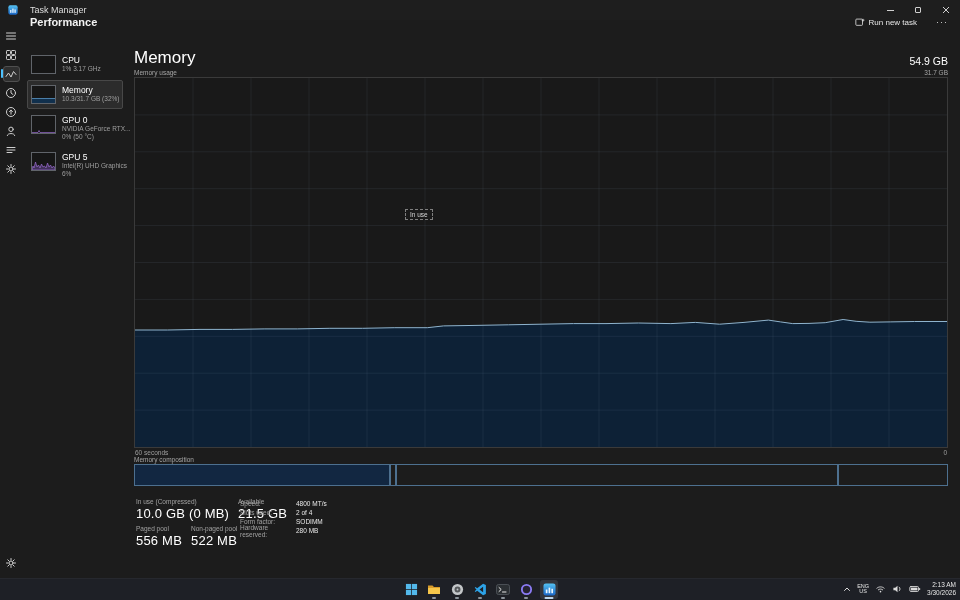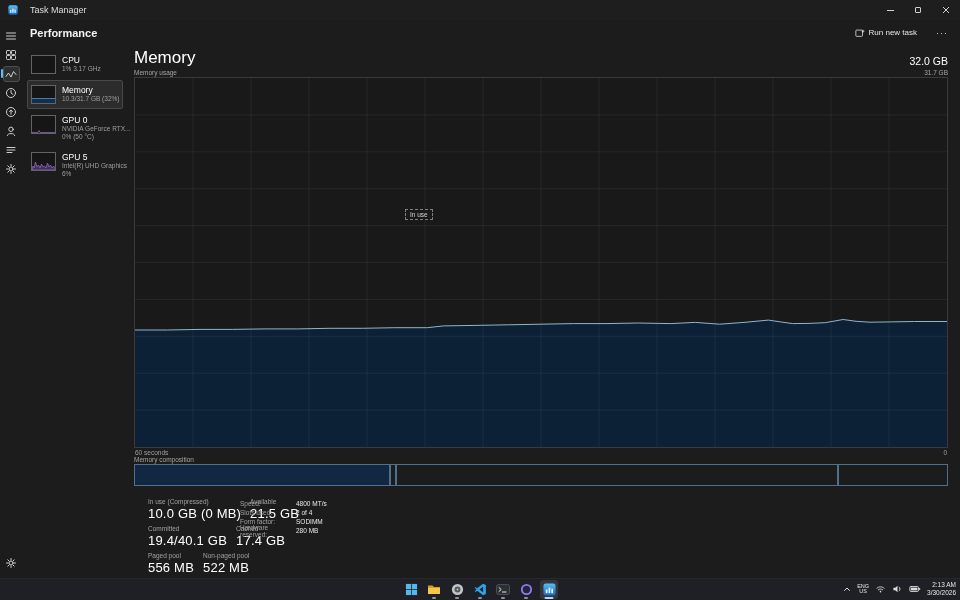--- a/index.html
+++ b/index.html
@@ -9,24 +9,24 @@
   
   .titlebar { position:absolute; top:0; left:0; right:0; height:20px; background:#1e1e1e; display:flex; align-items:center;text-align:right; }
   .titlebar .appicon { margin-left:8px; width:10px; height:10px; }
   .titlebar .title { margin-left:12px; font-size:9px; color:#dedede; }
   .wincontrols { position:absolute; right:0; top:0; height:20px; display:flex; }
   .winbtn { width:28px; height:20px; display:flex; align-items:center; justify-content:center; }
   .glyph-min { width:7px; height:1px; background:#cfcfcf; }
   .glyph-max { width:6px; height:6px; border:1px solid #cfcfcf; border-radius:1px; }
 
   
-  .header { position:absolute; top:20px; left:22px; right:0; height:26px; display:flex; align-items:center; }
+  .header { position:absolute; top:9px; left:22px; right:0; height:26px; display:flex; align-items:center; }
   .page-title { margin-left:8px; font-size:11px; font-weight:600; color:#f2f2f2; }
   .header-right { position:absolute; right:8px; display:flex; align-items:center; gap:10px; }
-  .run-task { display:flex; align-items:flex-start; gap:4px; font-size:8px; color:#e6e6e6; padding:2px 5px; border-radius:3px; }
+  .run-task { display:flex; align-items:center; gap:4px; font-size:8px; color:#e6e6e6; padding:2px 5px; border-radius:3px; }
   .more-btn { font-size:9px; color:#d8d8d8; letter-spacing:1px; padding:2px 4px; }
 
   
   .navrail { position:absolute; top:26px; left:0; width:22px; bottom:22px; }
   .nav-item { position:relative; width:22px; height:19px; display:flex; align-items:center; justify-content:center; margin-bottom:0; }
   .nav-item svg { stroke:#cfcfcf; fill:none; stroke-width:1; stroke-linecap:round; stroke-linejoin:round; }
   .nav-item.selected .iconbox { background:#2f2f2f; border:1px solid #4f4f4f; border-radius:3px; }
   .iconbox { width:17px; height:16px; display:flex; align-items:center; justify-content:center; }
   .nav-item.selected::before { content:''; position:absolute; left:0.5px; top:4.5px; width:2.5px; height:9px; background:#4cc2ff; border-radius:2px; }
   .nav-gear { position:absolute; bottom:6px; left:0; }
@@ -54,21 +54,21 @@
 
   .time-label { position:absolute; left:135px; top:449px; font-size:6.5px; color:#9f9f9f; }
   .time-end   { position:absolute; right:13px; top:449px; font-size:6.5px; color:#9f9f9f; }
   .comp-label { position:absolute; left:134px; top:456px; font-size:6.5px; color:#a6a6a6; }
   .comp-bar { position:absolute; left:134px; top:464px; width:814px; height:22px; display:flex; }
   .comp-seg { border:1px solid #4d708f; height:100%; }
   .comp-seg.filled { background:#122741; }
 
   
   .stats { position:absolute; left:136px; top:498px; }
-  .stat-row { display:flex; gap:9px; margin-bottom:4px;margin-left:12px; }
+  .stat-row { display:flex; gap:9px; margin-bottom:4px; }
   .stat-cell .lbl { font-size:6.5px; line-height:8px; color:#a2a2a2; margin-bottom:1px; }
   .stat-cell .val { font-size:13px; line-height:14px; font-weight:300; color:#fff; letter-spacing:.2px; white-space:nowrap; }
 
   .details { position:absolute; left:240px; top:499px; }
   .det-row { display:flex; height:9px; align-items:center; }
   .det-row .lbl { width:56px; font-size:6.5px; color:#a2a2a2; }
   .det-row .val { font-size:6.5px; color:#e8e8e8; }
 
   
   .taskbar { position:absolute; left:0; right:0; bottom:0; height:22px; background:#1e2026; border-top:1px solid rgba(255,255,255,.04); display:flex; align-items:center; justify-content:center; }
@@ -249,21 +249,21 @@
       </div>
       <div class="perf-text">
         <div class="perf-title">GPU 5</div>
         <div class="perf-sub">Intel(R) UHD Graphics</div>
         <div class="perf-sub">6%</div>
       </div>
     </div>
   </div>
 
   <div class="panel-title">Memory</div>
-  <div class="panel-total">32.0 GB</div>
+  <div class="panel-total">54.9 GB</div>
   <div class="usage-label">Memory usage</div>
   <div class="usage-max">31.7 GB</div>
 
   <div class="chart-wrap">
     <svg width="812" height="369" viewBox="0 0 812 369">
         <rect x="0" y="0" width="812" height="369" fill="#191919"></rect>
         <path d="M0,369 L0.0,252.0 L32.5,252.0 L65.0,251.4 L97.4,251.4 L129.9,250.9 L162.4,250.9 L194.9,250.3 L227.4,250.3 L259.8,249.7 L292.3,249.7 L308.6,247.9 L341.0,247.4 L373.5,246.8 L406.0,246.2 L438.5,245.6 L471.0,245.6 L503.4,245.0 L535.9,245.6 L560.3,244.4 L584.6,246.2 L609.0,244.4 L633.4,242.1 L645.5,243.9 L657.7,245.6 L674.0,245.4 L690.2,244.7 L708.1,241.5 L721.1,243.3 L734.9,244.2 L755.2,243.9 L779.5,243.5 L812.0,243.5 L812,369 Z" fill="#0d2136"></path>
         <path d="M58.0,0 V369 M116.0,0 V369 M174.0,0 V369 M232.0,0 V369 M290.0,0 V369 M348.0,0 V369 M406.0,0 V369 M464.0,0 V369 M522.0,0 V369 M580.0,0 V369 M638.0,0 V369 M696.0,0 V369 M754.0,0 V369 M0,36.9 H812 M0,73.8 H812 M0,110.7 H812 M0,147.6 H812 M0,184.5 H812 M0,221.4 H812 M0,258.3 H812 M0,295.2 H812 M0,332.1 H812 " stroke="rgba(150,180,210,0.09)" stroke-width="1" fill="none"></path>
         <path d="M0.0,252.0 L32.5,252.0 L65.0,251.4 L97.4,251.4 L129.9,250.9 L162.4,250.9 L194.9,250.3 L227.4,250.3 L259.8,249.7 L292.3,249.7 L308.6,247.9 L341.0,247.4 L373.5,246.8 L406.0,246.2 L438.5,245.6 L471.0,245.6 L503.4,245.0 L535.9,245.6 L560.3,244.4 L584.6,246.2 L609.0,244.4 L633.4,242.1 L645.5,243.9 L657.7,245.6 L674.0,245.4 L690.2,244.7 L708.1,241.5 L721.1,243.3 L734.9,244.2 L755.2,243.9 L779.5,243.5 L812.0,243.5" stroke="#8fb4ce" stroke-width="1" fill="none"></path>
       </svg>
@@ -283,30 +283,20 @@
 
   <div class="stats">
     <div class="stat-row">
       <div class="stat-cell">
         <div class="lbl">In use (Compressed)</div>
           <div class="val">10.0 GB (0 MB)</div>
       </div>
       <div class="stat-cell">
         <div class="lbl">Available</div>
           <div class="val">21.5 GB</div>
-      </div>
-    </div>
-    <div class="stat-row">
-      <div class="stat-cell">
-        <div class="lbl">Committed</div>
-          <div class="val">19.4/40.1 GB</div>
-      </div>
-      <div class="stat-cell">
-        <div class="lbl">Cached</div>
-          <div class="val">17.4 GB</div>
       </div>
     </div>
     <div class="stat-row">
       <div class="stat-cell">
         <div class="lbl">Paged pool</div>
           <div class="val">556 MB</div>
       </div>
       <div class="stat-cell">
         <div class="lbl">Non-paged pool</div>
           <div class="val">522 MB</div>

